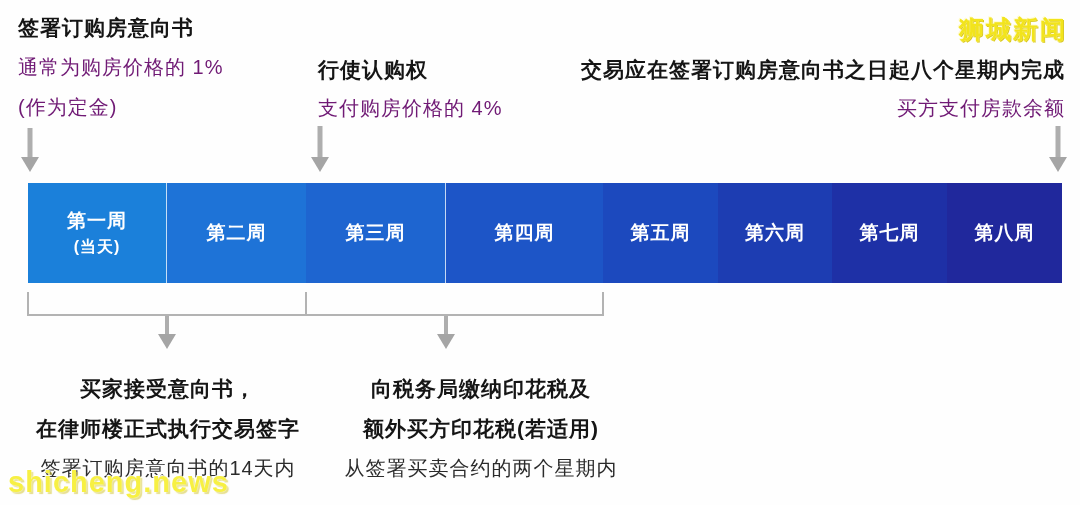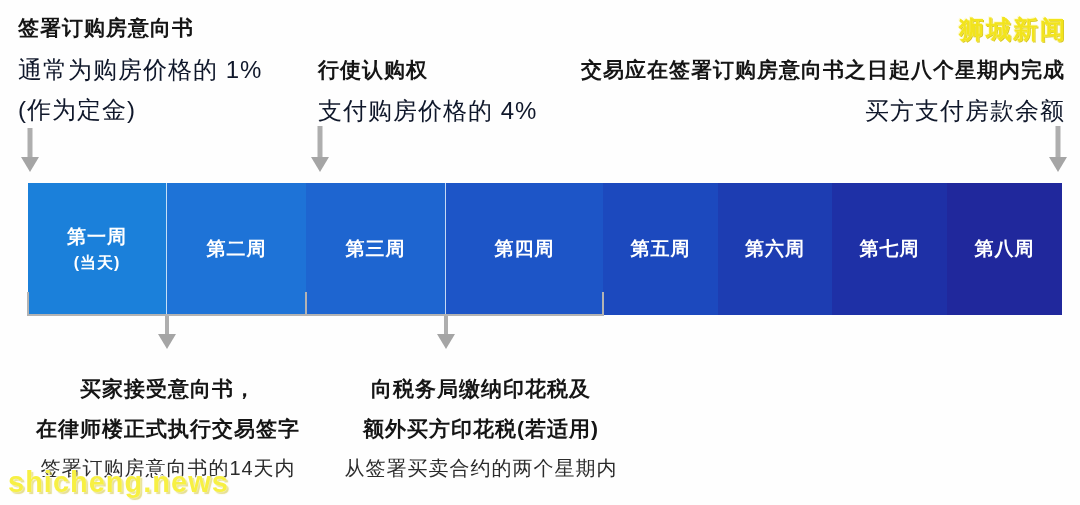--- a/index.html
+++ b/index.html
@@ -4,31 +4,31 @@
 <style>
   * { margin:0; padding:0; box-sizing:border-box; }
   html,body { background:#ffffff; }
   body { font-family:"Liberation Sans","DejaVu Sans",sans-serif; }
   #canvas {
     position:relative; width:1080px; height:505px; background:#fefefe;
     overflow:hidden; color:#1c1c1c;
   }
   .abs { position:absolute; }
   .ann-title { font-weight:bold; font-size:21px; color:#151515; letter-spacing:1px;font-family:Liberation Serif, serif; }
-  .ann-line  { font-size:24px; color:#0f172a; letter-spacing:1px; }
+  .ann-line  { font-size:20px; color:#701a75; letter-spacing:1px; }
   .right-al  { text-align:right; }
 
   
   .v-arrow { position:absolute; }
   .v-arrow .stem { position:absolute; left:50%; transform:translateX(-50%); width:5px; background:#aeaeae; top:0; }
   .v-arrow .head { position:absolute; left:50%; transform:translateX(-50%); width:0; height:0;
     border-left:9px solid transparent; border-right:9px solid transparent; border-top:15px solid #a5a5a5; }
 
   
-  #bar { position:absolute; left:28px; top:183px; height:132px; display:flex;text-align:center; }
+  #bar { position:absolute; left:28px; top:183px; height:100px; display:flex;text-align:center; }
   .seg { height:100%; display:flex; flex-direction:column; align-items:center; justify-content:center;
          color:#ffffff; font-weight:bold; font-size:19px; letter-spacing:1px; }
   .seg .sub { font-size:16px; margin-top:3px; }
   .seg.sep-right { border-right:1px solid rgba(255,255,255,0.75); }
 
   
   .brk { background:#b3b3b3; position:absolute; }
 
   .bottom-group { position:absolute; width:310px; text-align:center; }
   .bottom-group .b1, .bottom-group .b2 { font-weight:bold; font-size:21px; color:#151515; letter-spacing:1px; height:40px; }

